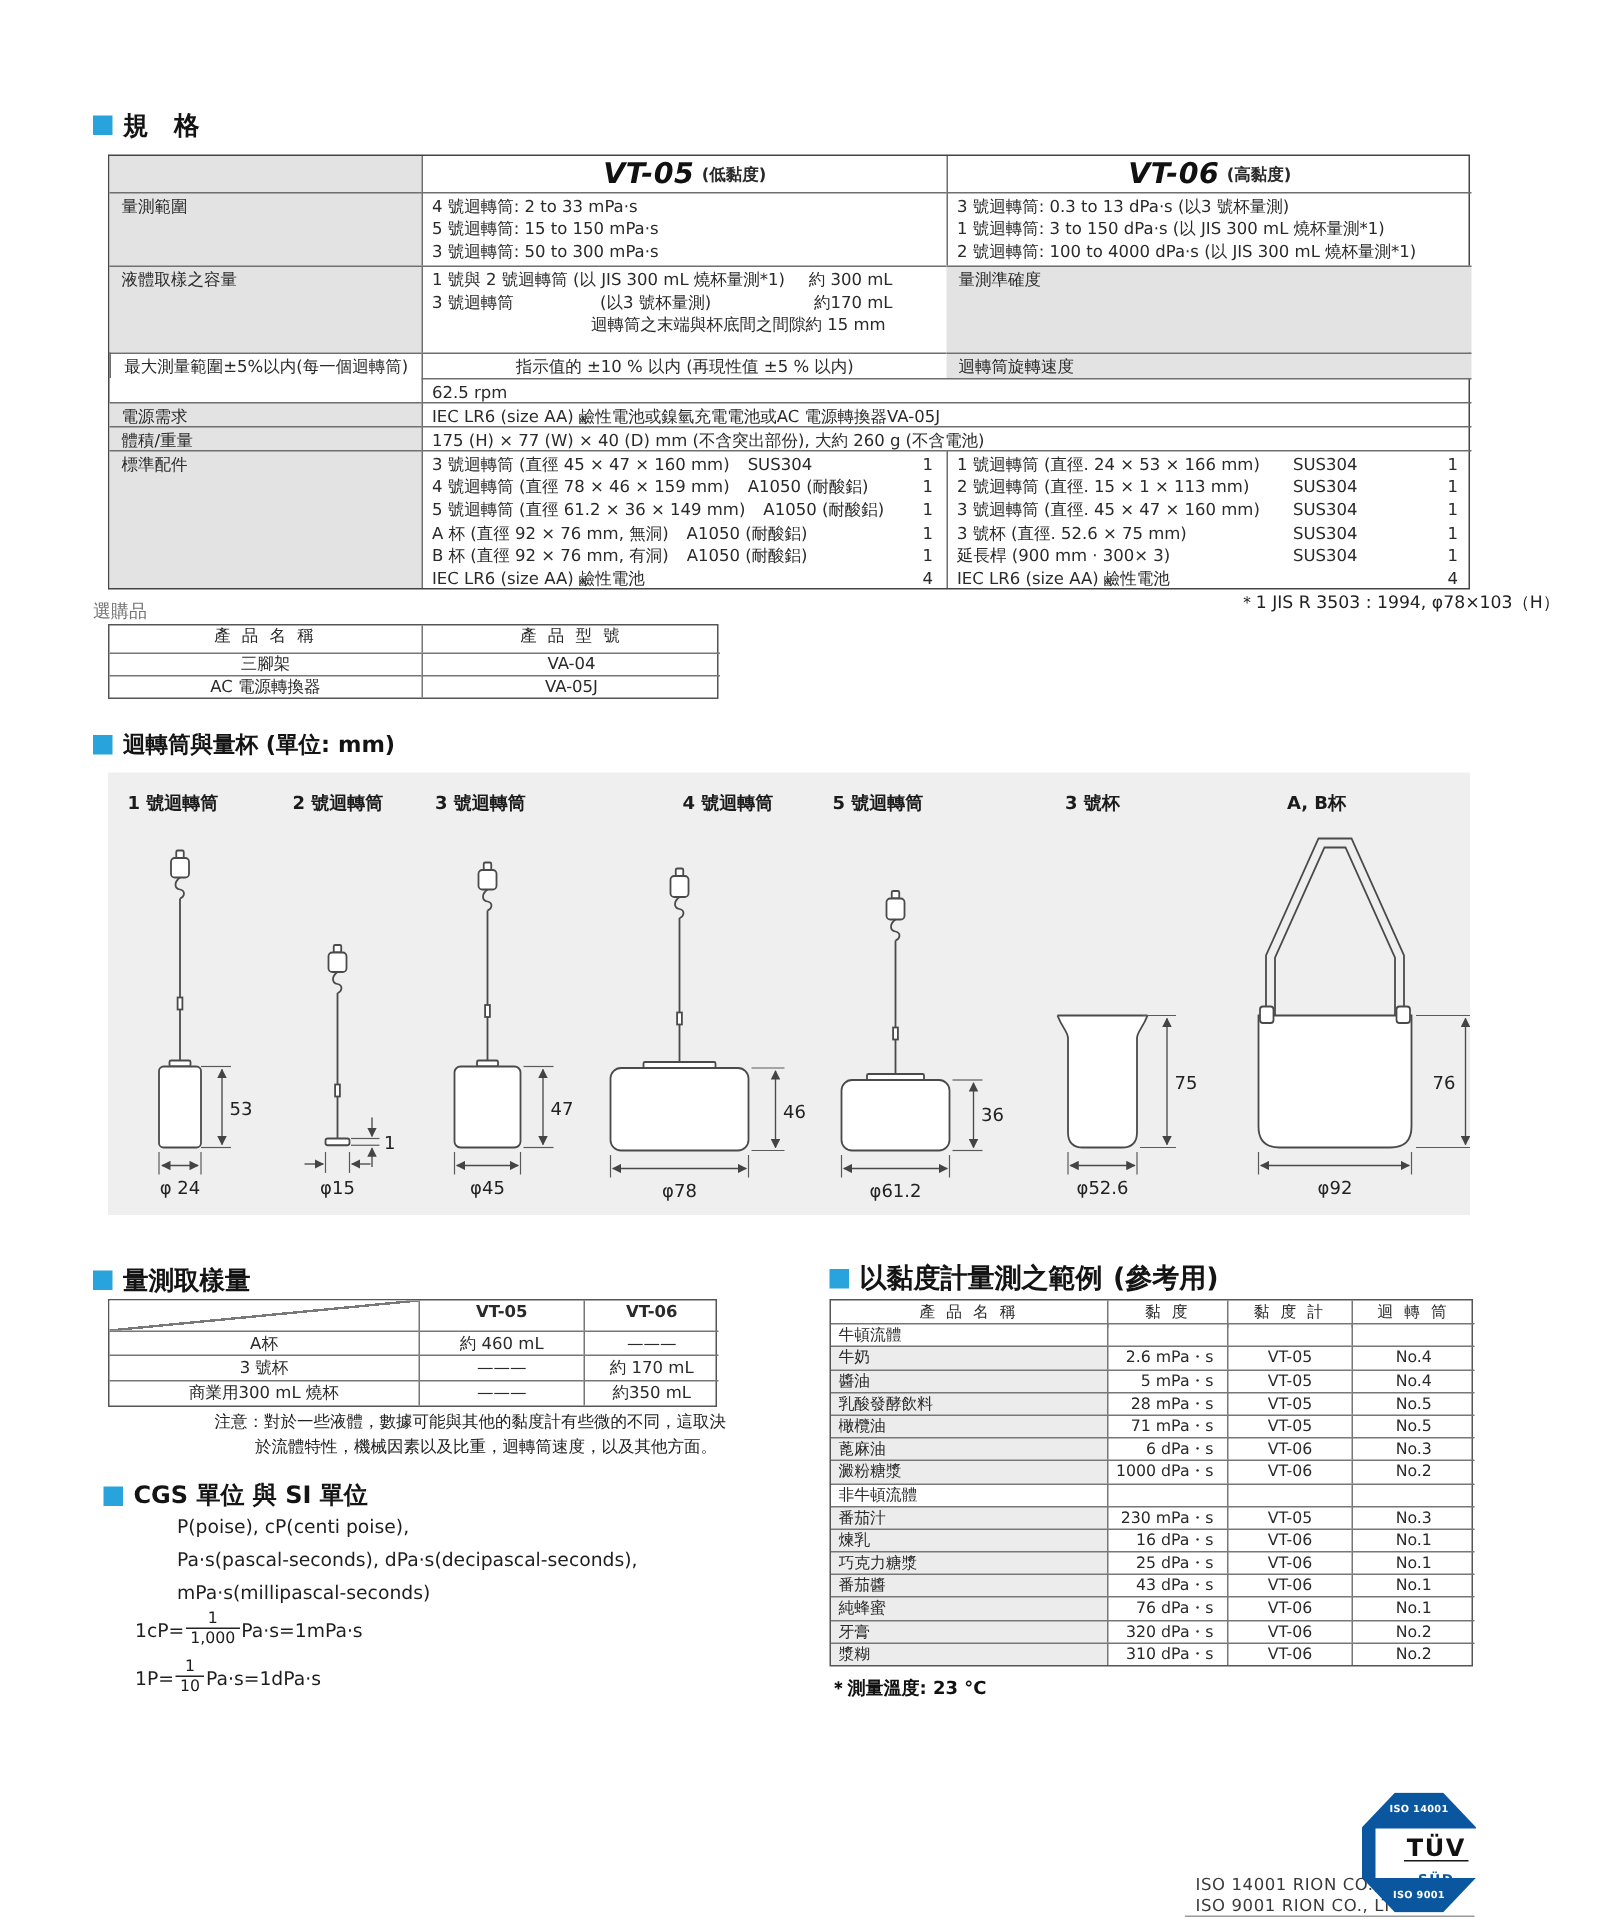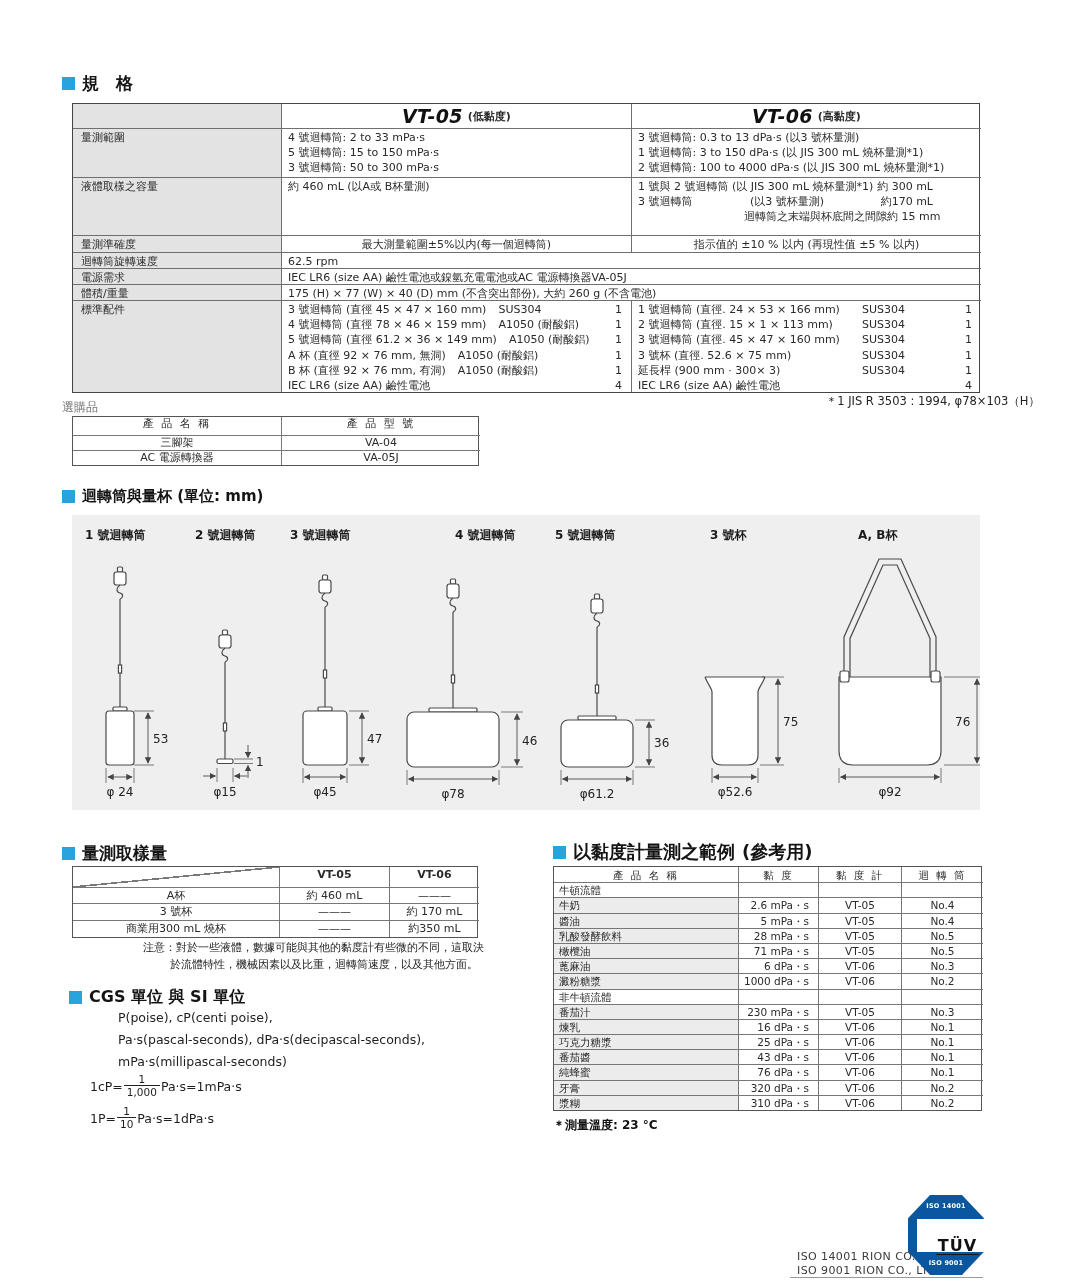--- a/index.html
+++ b/index.html
@@ -20,21 +20,21 @@
   #spec > .lab{border-left:none;background:#e3e3e3;padding-left:8px;}
   .diagcell{background-color:#e3e3e3;background-image:linear-gradient(to bottom right,
         rgba(0,0,0,0) calc(50% - 0.8px),#787878 calc(50% - 0.8px),#787878 calc(50% + 0.8px),
         rgba(0,0,0,0) calc(50% + 0.8px));}
   .hdr-cell{display:flex;align-items:center;justify-content:center;}
   .hdr-model{font-style:italic;font-weight:bold;font-size:19px;letter-spacing:.3px;color:#111;}
   .hdr-note{font-size:11px;font-weight:bold;margin-left:5px;}
   .span2{grid-column:2/4;}
   .center{text-align:center;}
   .cap-line{display:flex;}
-  .cap-amt{margin-left:auto;margin-right:42px;white-space:nowrap;}
+  .cap-amt{margin-left:auto;margin-right:30px;white-space:nowrap;}
   .cap-name2{width:112px;flex:none;}
   .cap-note{margin-left:106px;}
   .acc-row{display:flex;line-height:15.2px;}
   .acc-mat{margin-left:12px;white-space:nowrap;}
   .acc-row6 .acc-name{width:224px;flex:none;}
   .acc-row6 .acc-mat{margin-left:0;width:80px;}
   .acc-qty{margin-left:auto;padding-right:3px;}
   #spec-footnote{position:absolute;left:72px;top:394px;width:968px;text-align:right;
         font-size:11.5px;color:#222;}
   
@@ -89,21 +89,21 @@
   #iso-lines{position:absolute;left:797px;top:1250px;font-size:11px;line-height:13.5px;color:#3a3a3a;letter-spacing:.4px;}
   #footer-rule{position:absolute;left:790px;top:1277px;width:193px;height:1px;background:#9a9a9a;}
   #tuv{position:absolute;left:908px;top:1195px;width:76px;height:80px;}
   #tuv .oct{position:absolute;inset:0;background:#0a57a0;
         clip-path:polygon(29% 0,71% 0,100% 29%,100% 71%,71% 100%,29% 100%,0 71%,0 29%);}
   #tuv .iso-top{position:absolute;top:7px;left:0;right:0;text-align:center;color:#fff;
         font-size:6.5px;font-weight:bold;letter-spacing:.2px;}
   #tuv .iso-bot{position:absolute;bottom:8px;left:0;right:0;text-align:center;color:#fff;
         font-size:6.5px;font-weight:bold;letter-spacing:.2px;}
   #tuv .mid{position:absolute;left:9px;top:24px;width:81px;height:33px;background:#fff;
-        text-align:center;box-sizing:border-box;padding-top:17px;}
+        text-align:center;box-sizing:border-box;padding-top:3px;}
   #tuv .tuv-word{font-size:16px;font-weight:bold;color:#111;line-height:17px;letter-spacing:1px;
         border-bottom:1.5px solid #161616;display:inline-block;padding:0 2px;}
   #tuv .sud-word{font-size:9px;font-weight:bold;color:#0a57a0;line-height:11px;letter-spacing:1px;}
 </style>
 </head>
 <body>
 
 <div id="page">
 
   <div class="sec-h" style="left:62px;top:72px;font-size:17px;">
@@ -129,21 +129,20 @@
       <div>5 號迴轉筒: 15 to 150 mPa·s</div>
       <div>3 號迴轉筒: 50 to 300 mPa·s</div>
     </div>
     <div>
       <div>3 號迴轉筒: 0.3 to 13 dPa·s (以3 號杯量測)</div>
       <div>1 號迴轉筒: 3 to 150 dPa·s (以 JIS 300 mL 燒杯量測*1)</div>
       <div>2 號迴轉筒: 100 to 4000 dPa·s (以 JIS 300 mL 燒杯量測*1)</div>
     </div>
 
     <div class="lab">液體取樣之容量</div>
-    <div>約 460 mL (以A或 B杯量測)</div>
     <div>
       <div class="cap-line">
         <span>1 號與 2 號迴轉筒  (以 JIS 300 mL 燒杯量測*1)</span>
         <span class="cap-amt">約 300 mL</span>
       </div>
       <div class="cap-line">
         <span class="cap-name2">3 號迴轉筒</span>
         <span>(以3 號杯量測)</span>
         <span class="cap-amt">約170 mL</span>
       </div>

